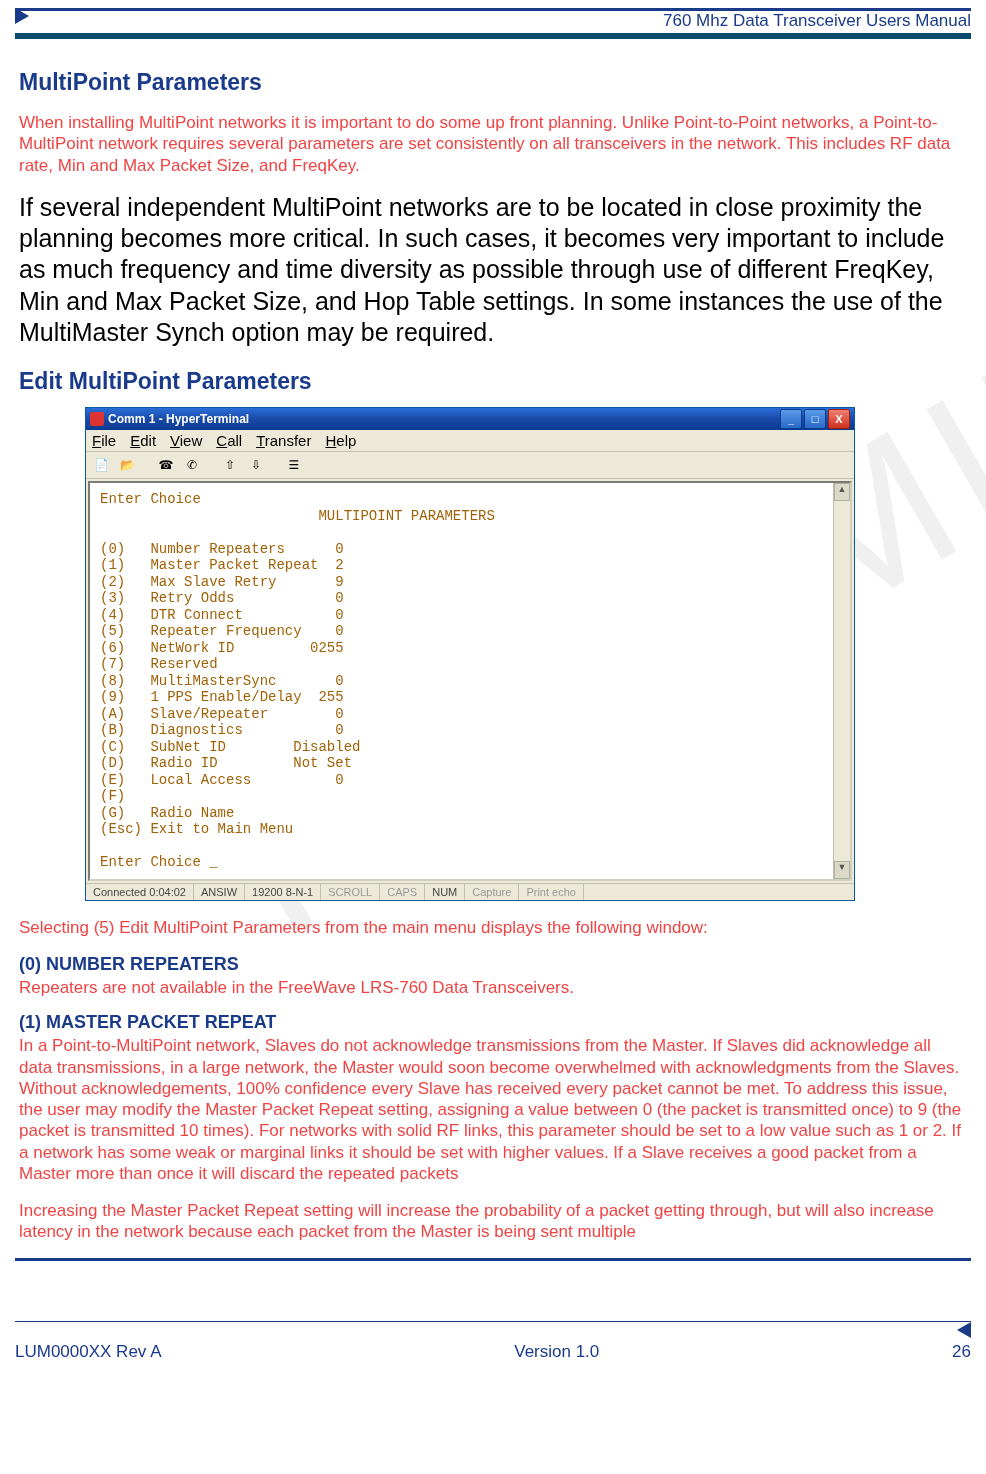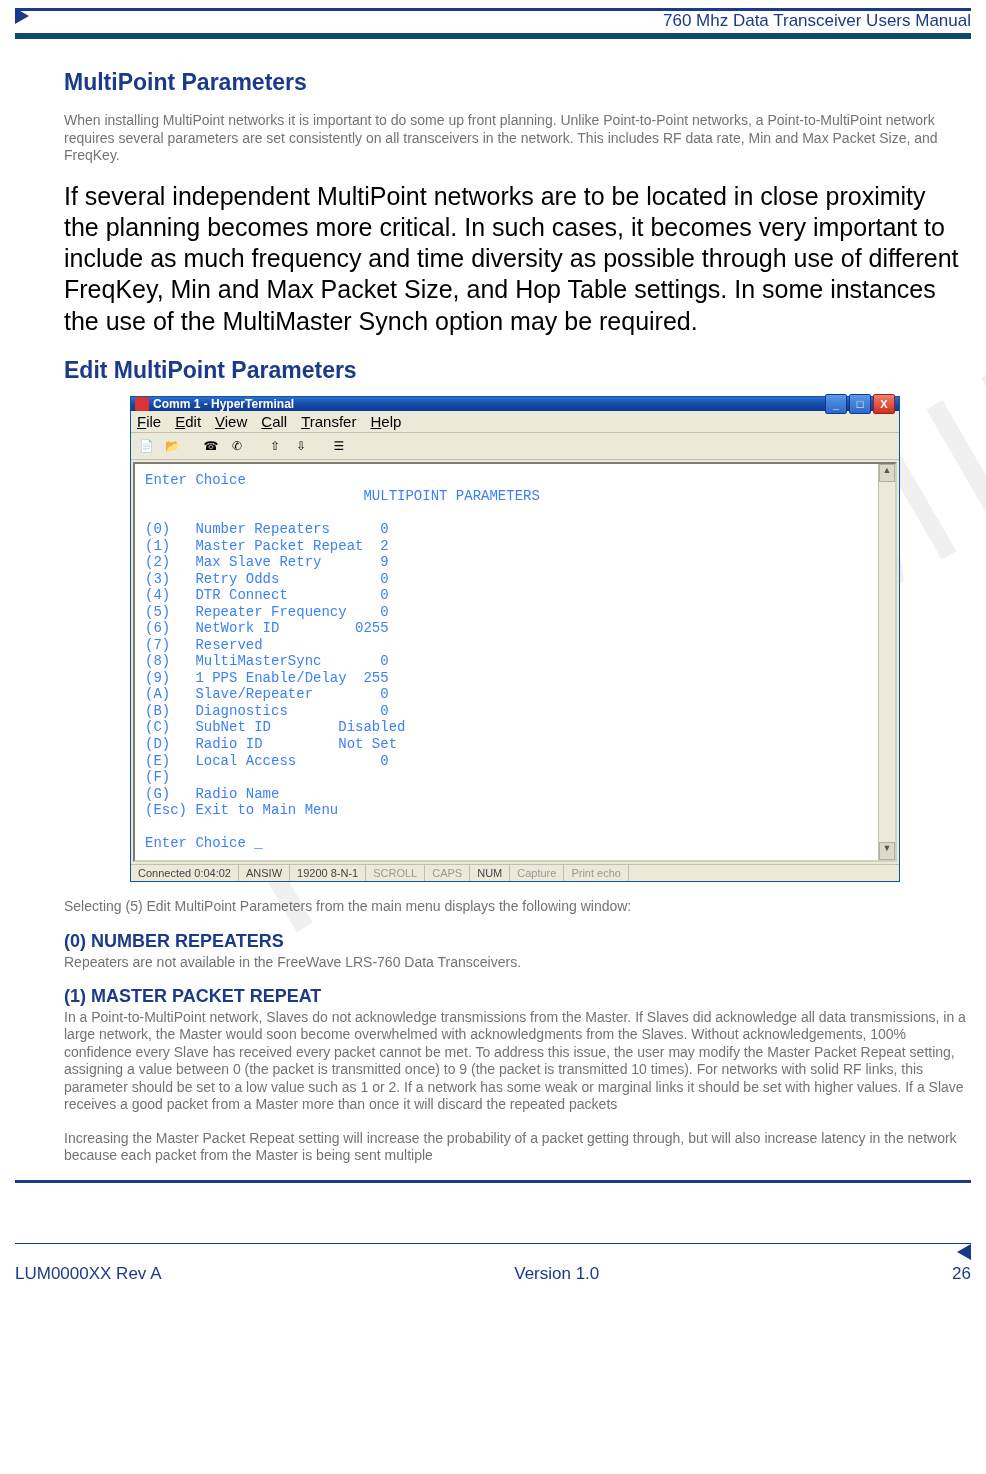--- a/index.html
+++ b/index.html
@@ -43,39 +43,38 @@
     left: 0;
     top: -3px;
     width: 0;
     height: 0;
     border-top: 8px solid transparent;
     border-bottom: 8px solid transparent;
     border-left: 14px solid #1a3a8a;
   }
   .content {
     padding: 30px 4px 0 4px;
-    margin-left: 45px;
   }
   h2.section {
     color: #1a3a8a;
     font-size: 23px;
     font-weight: bold;
     margin: 0 0 16px 0;
   }
   h3.subsection {
     color: #1a3a8a;
     font-size: 23px;
     font-weight: bold;
     margin: 20px 0 12px 0;
   }
   .para {
-    font-size: 14px;
+    font-size: 17px;
     line-height: 1.25;
     margin: 0 0 16px 0;
-    color: #737373;
+    color: #ef4444;
   }
   .note-row {
     display: flex;
     margin-bottom: 16px;
   }
   .note-label {
     font-weight: bold;
     font-size: 19px;
     min-width: 64px;
   }
@@ -100,21 +99,21 @@
     border: 1px solid #0a5a9e;
     background: #ece9d8;
     font-family: Tahoma, Arial, sans-serif;
   }
   .ht-titlebar {
     background: linear-gradient(to bottom, #2a6ed8 0%, #1a4aa8 50%, #0a3a90 100%);
     color: #fff;
     display: flex;
     align-items: center;
     justify-content: space-between;
-    height: 14px;
+    height: 22px;
     padding: 0 4px;
     font-size: 12px;
     font-weight: bold;
   }
   .ht-title-left {
     display: flex;
     align-items: center;
     gap: 4px;
   }
   .ht-appicon {
@@ -181,21 +180,21 @@
     margin: 2px;
     display: flex;
   }
   .ht-terminal {
     flex: 1;
     padding: 8px 10px;
     font-family: "Courier New", monospace;
     font-size: 14px;
     line-height: 1.18;
     white-space: pre;
-    color: #3b82f6;
+    color: #a16207;
   }
   .ht-scroll {
     width: 16px;
     background: #ece9d8;
     border-left: 1px solid #c0c0b0;
     display: flex;
     flex-direction: column;
     justify-content: space-between;
   }
   .ht-scroll-btn {

